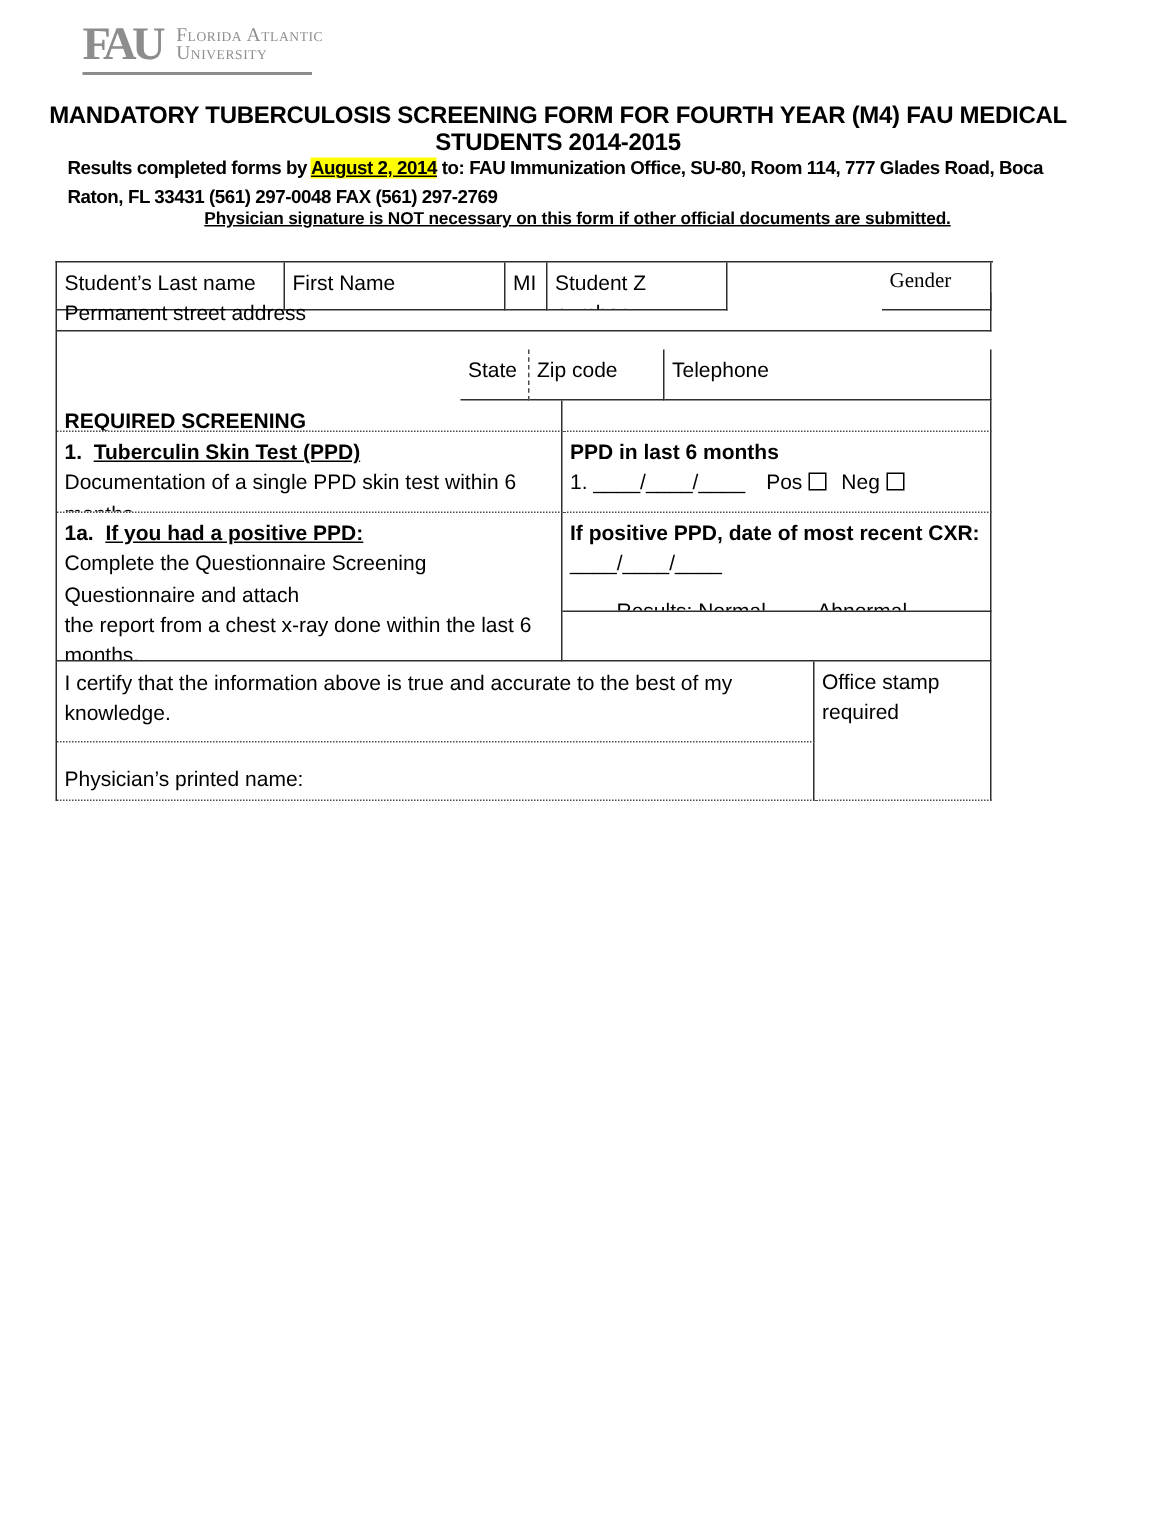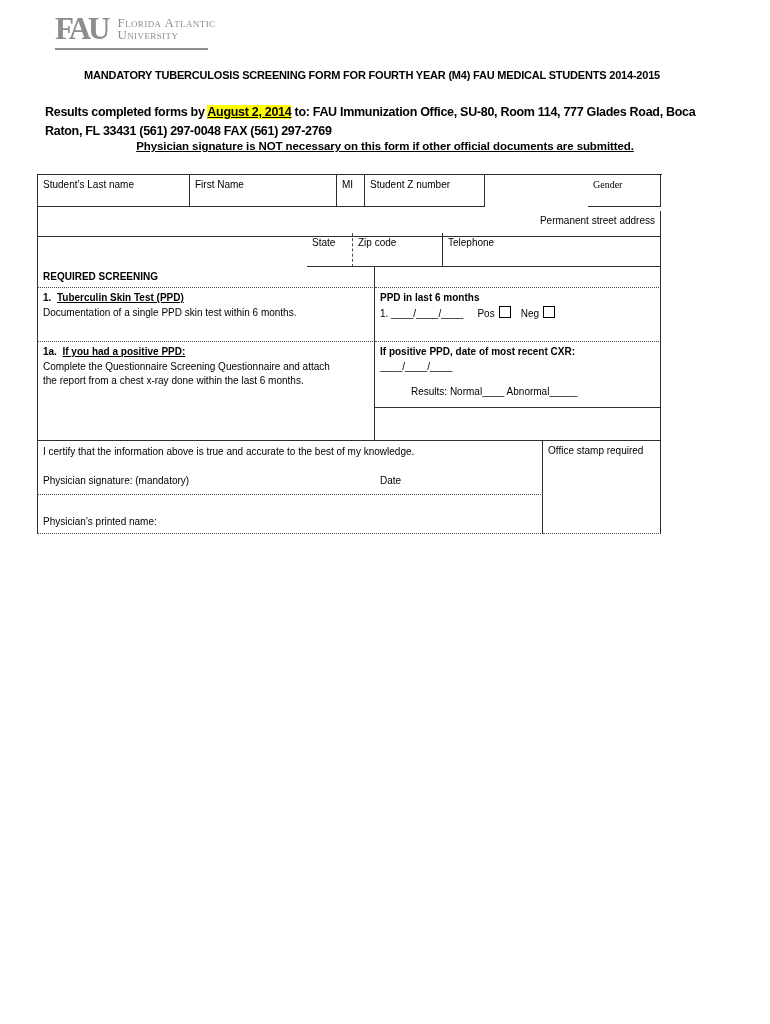--- a/index.html
+++ b/index.html
@@ -8,27 +8,27 @@
 
   
   .logo{position:absolute;left:55px;top:14px;}
   .logo-row{display:flex;align-items:center;gap:7px;}
   .logo-mark{font-family:Liberation Serif, serif;font-weight:bold;font-size:31px;line-height:30px;color:#8d8d8d;letter-spacing:-3px;padding-right:3px;}
   .logo-text{font-family:"Liberation Serif",serif;color:#8d8d8d;font-variant:small-caps;font-size:13px;line-height:12px;letter-spacing:0.4px;}
   .logo-text span{display:block;}
   .logo-rule{margin-top:4px;border-top:2px solid #8d8d8d;width:153px;}
 
   
-  .title{position:absolute;top:69px;left:0;width:744px;text-align:center;font-weight:bold;font-size:11px;letter-spacing:-0.2px;}
+  .title{position:absolute;top:69px;left:0;width:744px;text-align:center;font-weight:bold;font-size:16px;letter-spacing:-0.2px;}
   .intro{position:absolute;top:103px;left:45px;width:705px;font-weight:bold;font-size:12.5px;line-height:18.5px;letter-spacing:-0.3px;}
   .hl{text-decoration:underline;}
   .note{position:absolute;top:140px;left:0;width:770px;text-align:center;font-weight:bold;font-size:11.5px;text-decoration:underline;letter-spacing:-0.1px;}
 
   
-  .ftable{position:absolute;left:37px;top:174px;width:624px;height:359px;border-top:1px solid #2e2e2e;border-left:1px solid #2e2e2e;font-size:10px;line-height:1.45;}
+  .ftable{position:absolute;left:37px;top:174px;width:624px;height:359px;border-top:1px solid #2e2e2e;border-left:1px solid #2e2e2e;font-size:14px;line-height:1.45;}
   .cell{position:absolute;box-sizing:border-box;border-right:1px solid #2e2e2e;border-bottom:1px solid #2e2e2e;padding:3px 5px;overflow:hidden;}
   .dotb{border-bottom-style:dotted;border-bottom-color:#4a4a4a;}
   .dashr{border-right-style:dashed;border-right-color:#4a4a4a;}
   .b{font-weight:bold;}
   .u{text-decoration:underline;}
   .checkbox{display:inline-block;width:10px;height:10px;border:1.3px solid #000;vertical-align:-1px;margin-left:4px;background:#fff;}
   .sp14{display:inline-block;width:14px;}
   .sp10{display:inline-block;width:10px;}
   .results-line{margin-top:11px;padding-left:31px;}
   .certify-line{margin-top:1px;}
@@ -72,21 +72,21 @@
     <div class="cell" style="left:299px;top:0;width:28px;height:32px;">
       <span>MI</span>
     </div>
     <div class="cell" style="left:327px;top:0;width:120px;height:32px;">
       <span>Student Z number</span>
     </div>
     <div class="cell" style="left:550px;top:0;width:73px;height:32px;font-family:Liberation Serif, serif;">
       <span>Gender</span>
     </div>
 
-    <div class="cell" style="left:0;top:36px;width:623px;height:26px;text-align:right;">
+    <div class="cell" style="left:0;top:20px;width:623px;height:26px;">
       <span>Permanent street address</span>
     </div>
 
     <div class="cell dashr" style="left:269px;top:58px;width:46px;height:34px;">
       <span>State</span>
     </div>
     <div class="cell" style="left:315px;top:58px;width:90px;height:34px;">
       <span>Zip code</span>
     </div>
     <div class="cell" style="left:405px;top:58px;width:218px;height:34px;">

